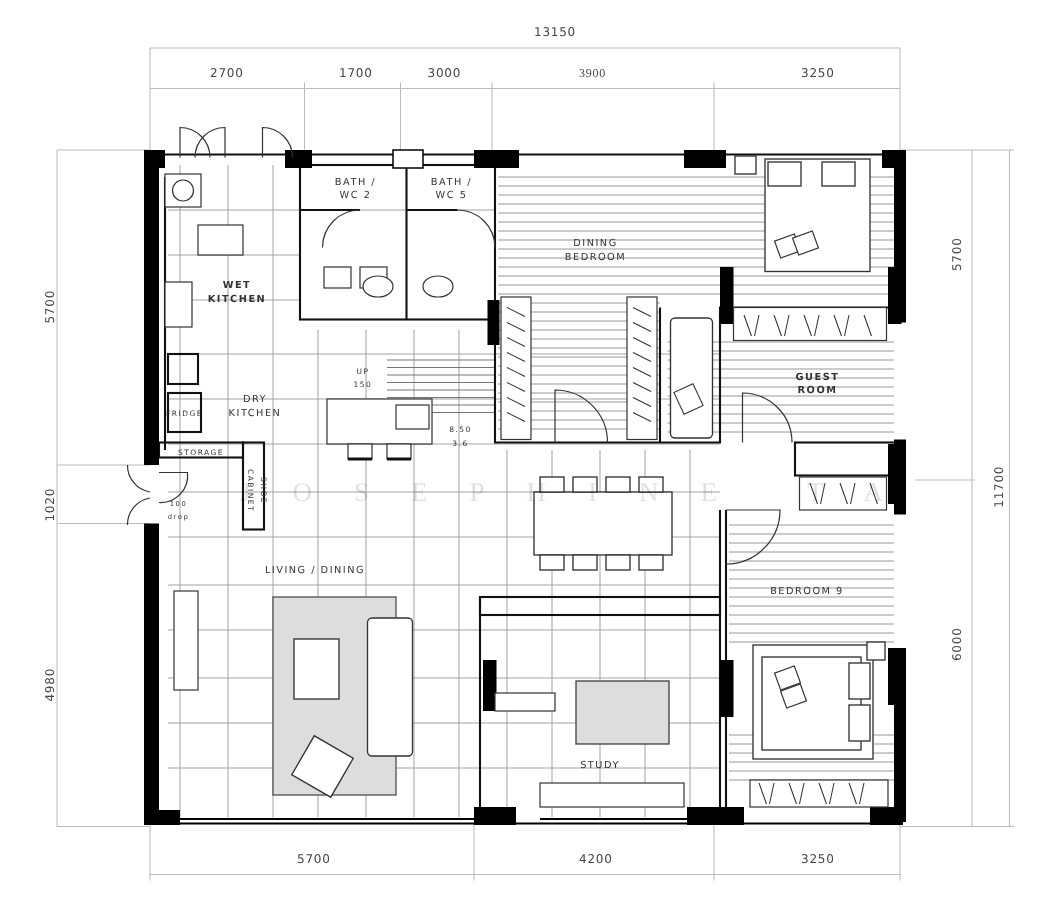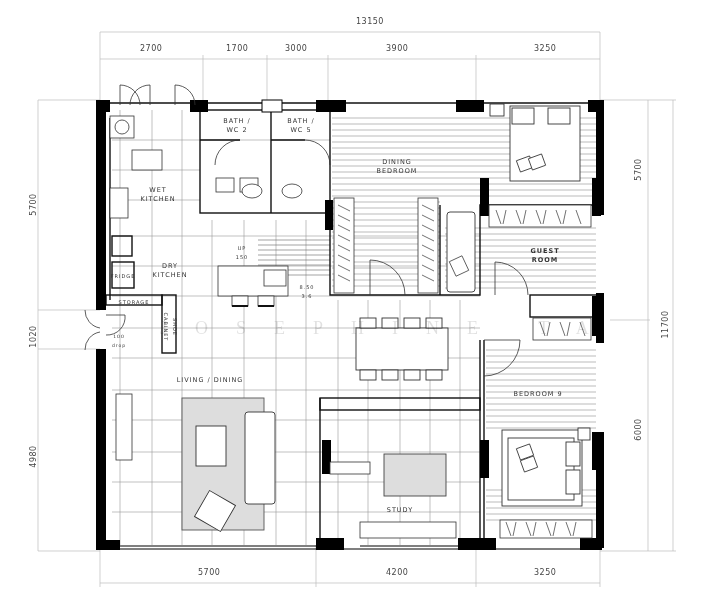--- a/index.html
+++ b/index.html
@@ -10,21 +10,21 @@
   .wm{position:absolute;left:160px;top:318px;font-size:18px;letter-spacing:28px;color:rgba(0,0,0,0.12);font-family:Liberation Serif, serif;}
   svg{position:absolute;left:0;top:0;}
 </style>
 </head>
 <body>
 
 <div class="dim" style="left:356px;top:17px;">13150</div>
 <div class="dim" style="left:140px;top:44px;">2700</div>
 <div class="dim" style="left:226px;top:44px;">1700</div>
 <div class="dim" style="left:285px;top:44px;">3000</div>
-<div class="dim" style="left:386px;top:44px;">3900</div>
+<div class="dim" style="left:386px;top:44px;font-family:Liberation Serif, serif;">3900</div>
 <div class="dim" style="left:534px;top:44px;">3250</div>
 
 <div class="dim" style="left:198px;top:568px;">5700</div>
 <div class="dim" style="left:386px;top:568px;">4200</div>
 <div class="dim" style="left:534px;top:568px;">3250</div>
 
 <div class="vdim" style="left:22px;top:200px;">5700</div>
 <div class="vdim" style="left:22px;top:332px;">1020</div>
 <div class="vdim" style="left:22px;top:452px;">4980</div>
 
@@ -308,21 +308,21 @@
   <rect x="384" y="454" width="62" height="42" fill="#ddd" stroke="#444" stroke-width="0.9"></rect>
   <rect x="330" y="462" width="40" height="12" fill="#fff" stroke="#333" stroke-width="0.8"></rect>
   <rect x="360" y="522" width="96" height="16" fill="#fff" stroke="#333" stroke-width="0.8"></rect>
 </svg>
 
 <div class="wm">JOSEPHINE TA</div>
 
 <div class="room-label" style="left:222px;top:117px;width:30px;">BATH / WC 2</div>
 <div class="room-label" style="left:286px;top:117px;width:30px;">BATH / WC 5</div>
 <div class="room-label" style="left:372px;top:158px;width:50px;">DINING BEDROOM</div>
-<div class="room-label" style="left:138px;top:186px;width:40px;">WET KITCHEN</div>
+<div class="room-label" style="left:138px;top:186px;width:40px;font-weight:bold;">WET KITCHEN</div>
 <div class="room-label" style="left:148px;top:262px;width:44px;">DRY KITCHEN</div>
 <div class="room-label" style="left:527px;top:247px;width:36px;font-weight:bold;">GUEST ROOM</div>
 <div class="room-label" style="left:108px;top:272px;width:30px;font-size:5px;">FRIDGE</div>
 <div class="room-label" style="left:114px;top:298px;width:40px;font-size:5px;">STORAGE</div>
 <div class="room-label" style="left:146px;top:318px;width:48px;font-size:5px;transform:rotate(90deg);">SHOE CABINET</div>
 <div class="room-label" style="left:170px;top:376px;width:80px;">LIVING / DINING</div>
 <div class="room-label" style="left:508px;top:390px;width:60px;">BEDROOM 9</div>
 <div class="room-label" style="left:380px;top:506px;width:40px;">STUDY</div>
 <div class="room-label" style="left:232px;top:244px;width:20px;font-size:5px;">UP 150</div>
 <div class="room-label" style="left:296px;top:283px;width:22px;font-size:5px;">8.50 3.6</div>

